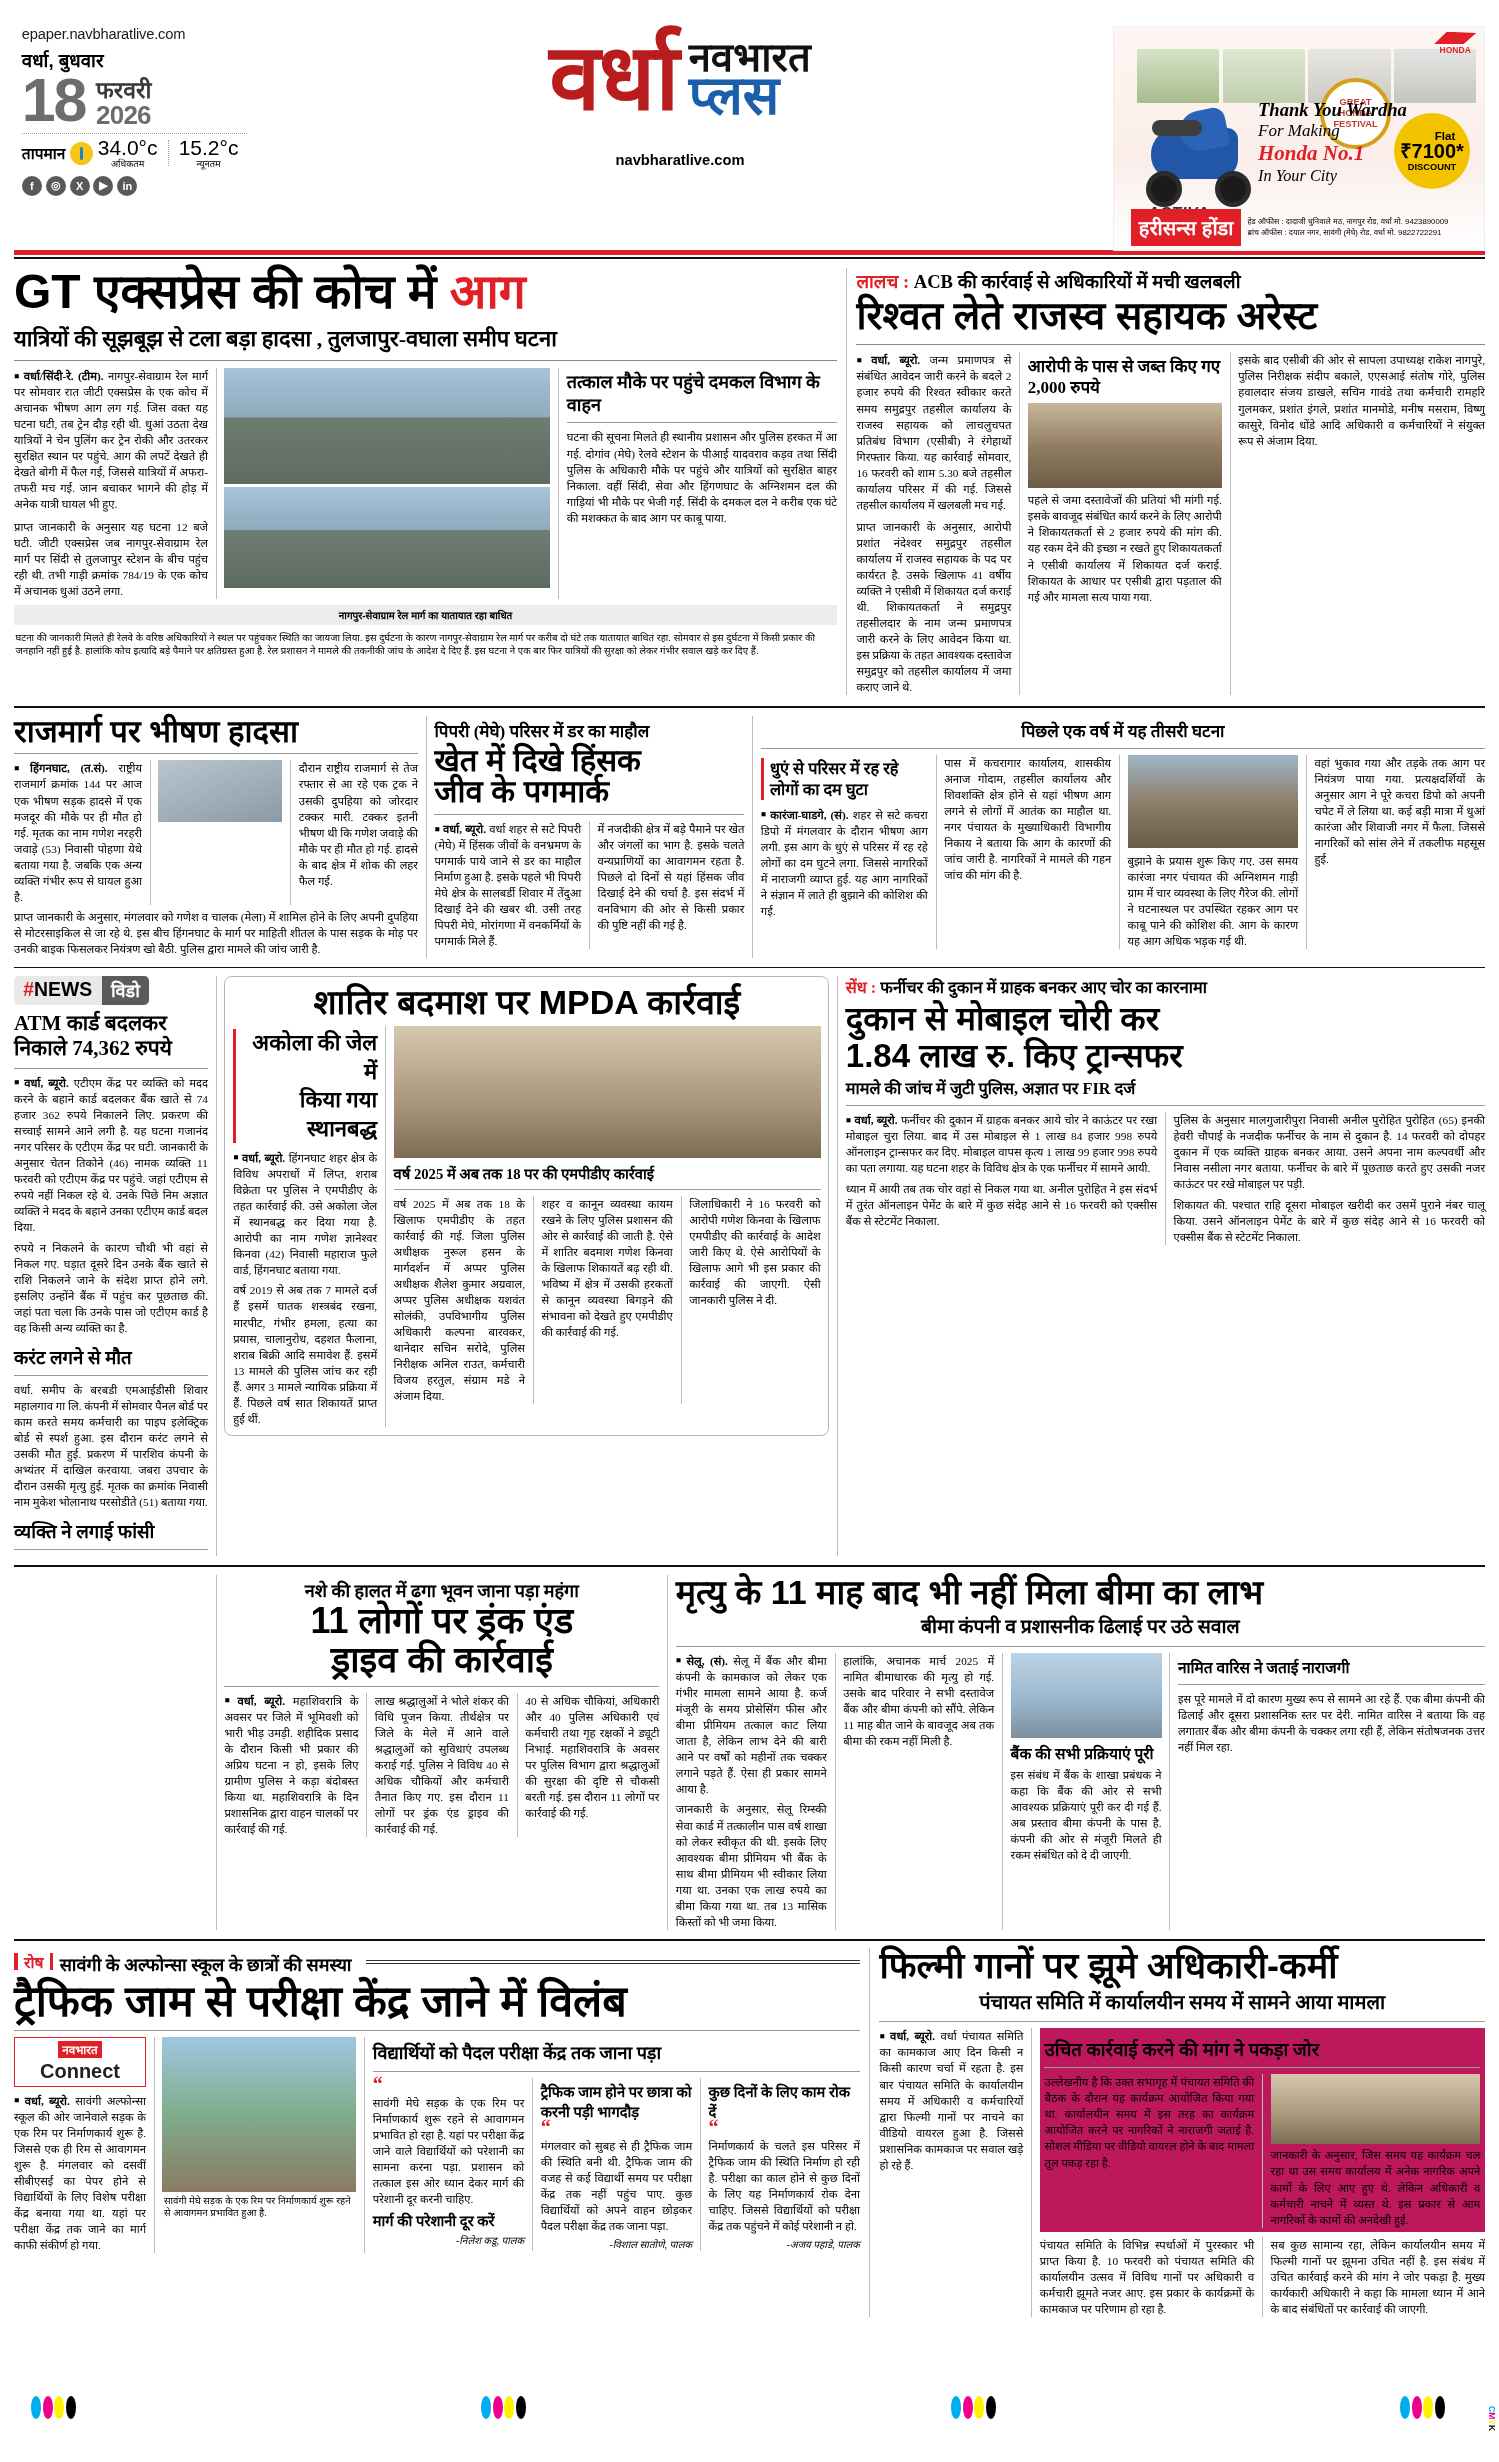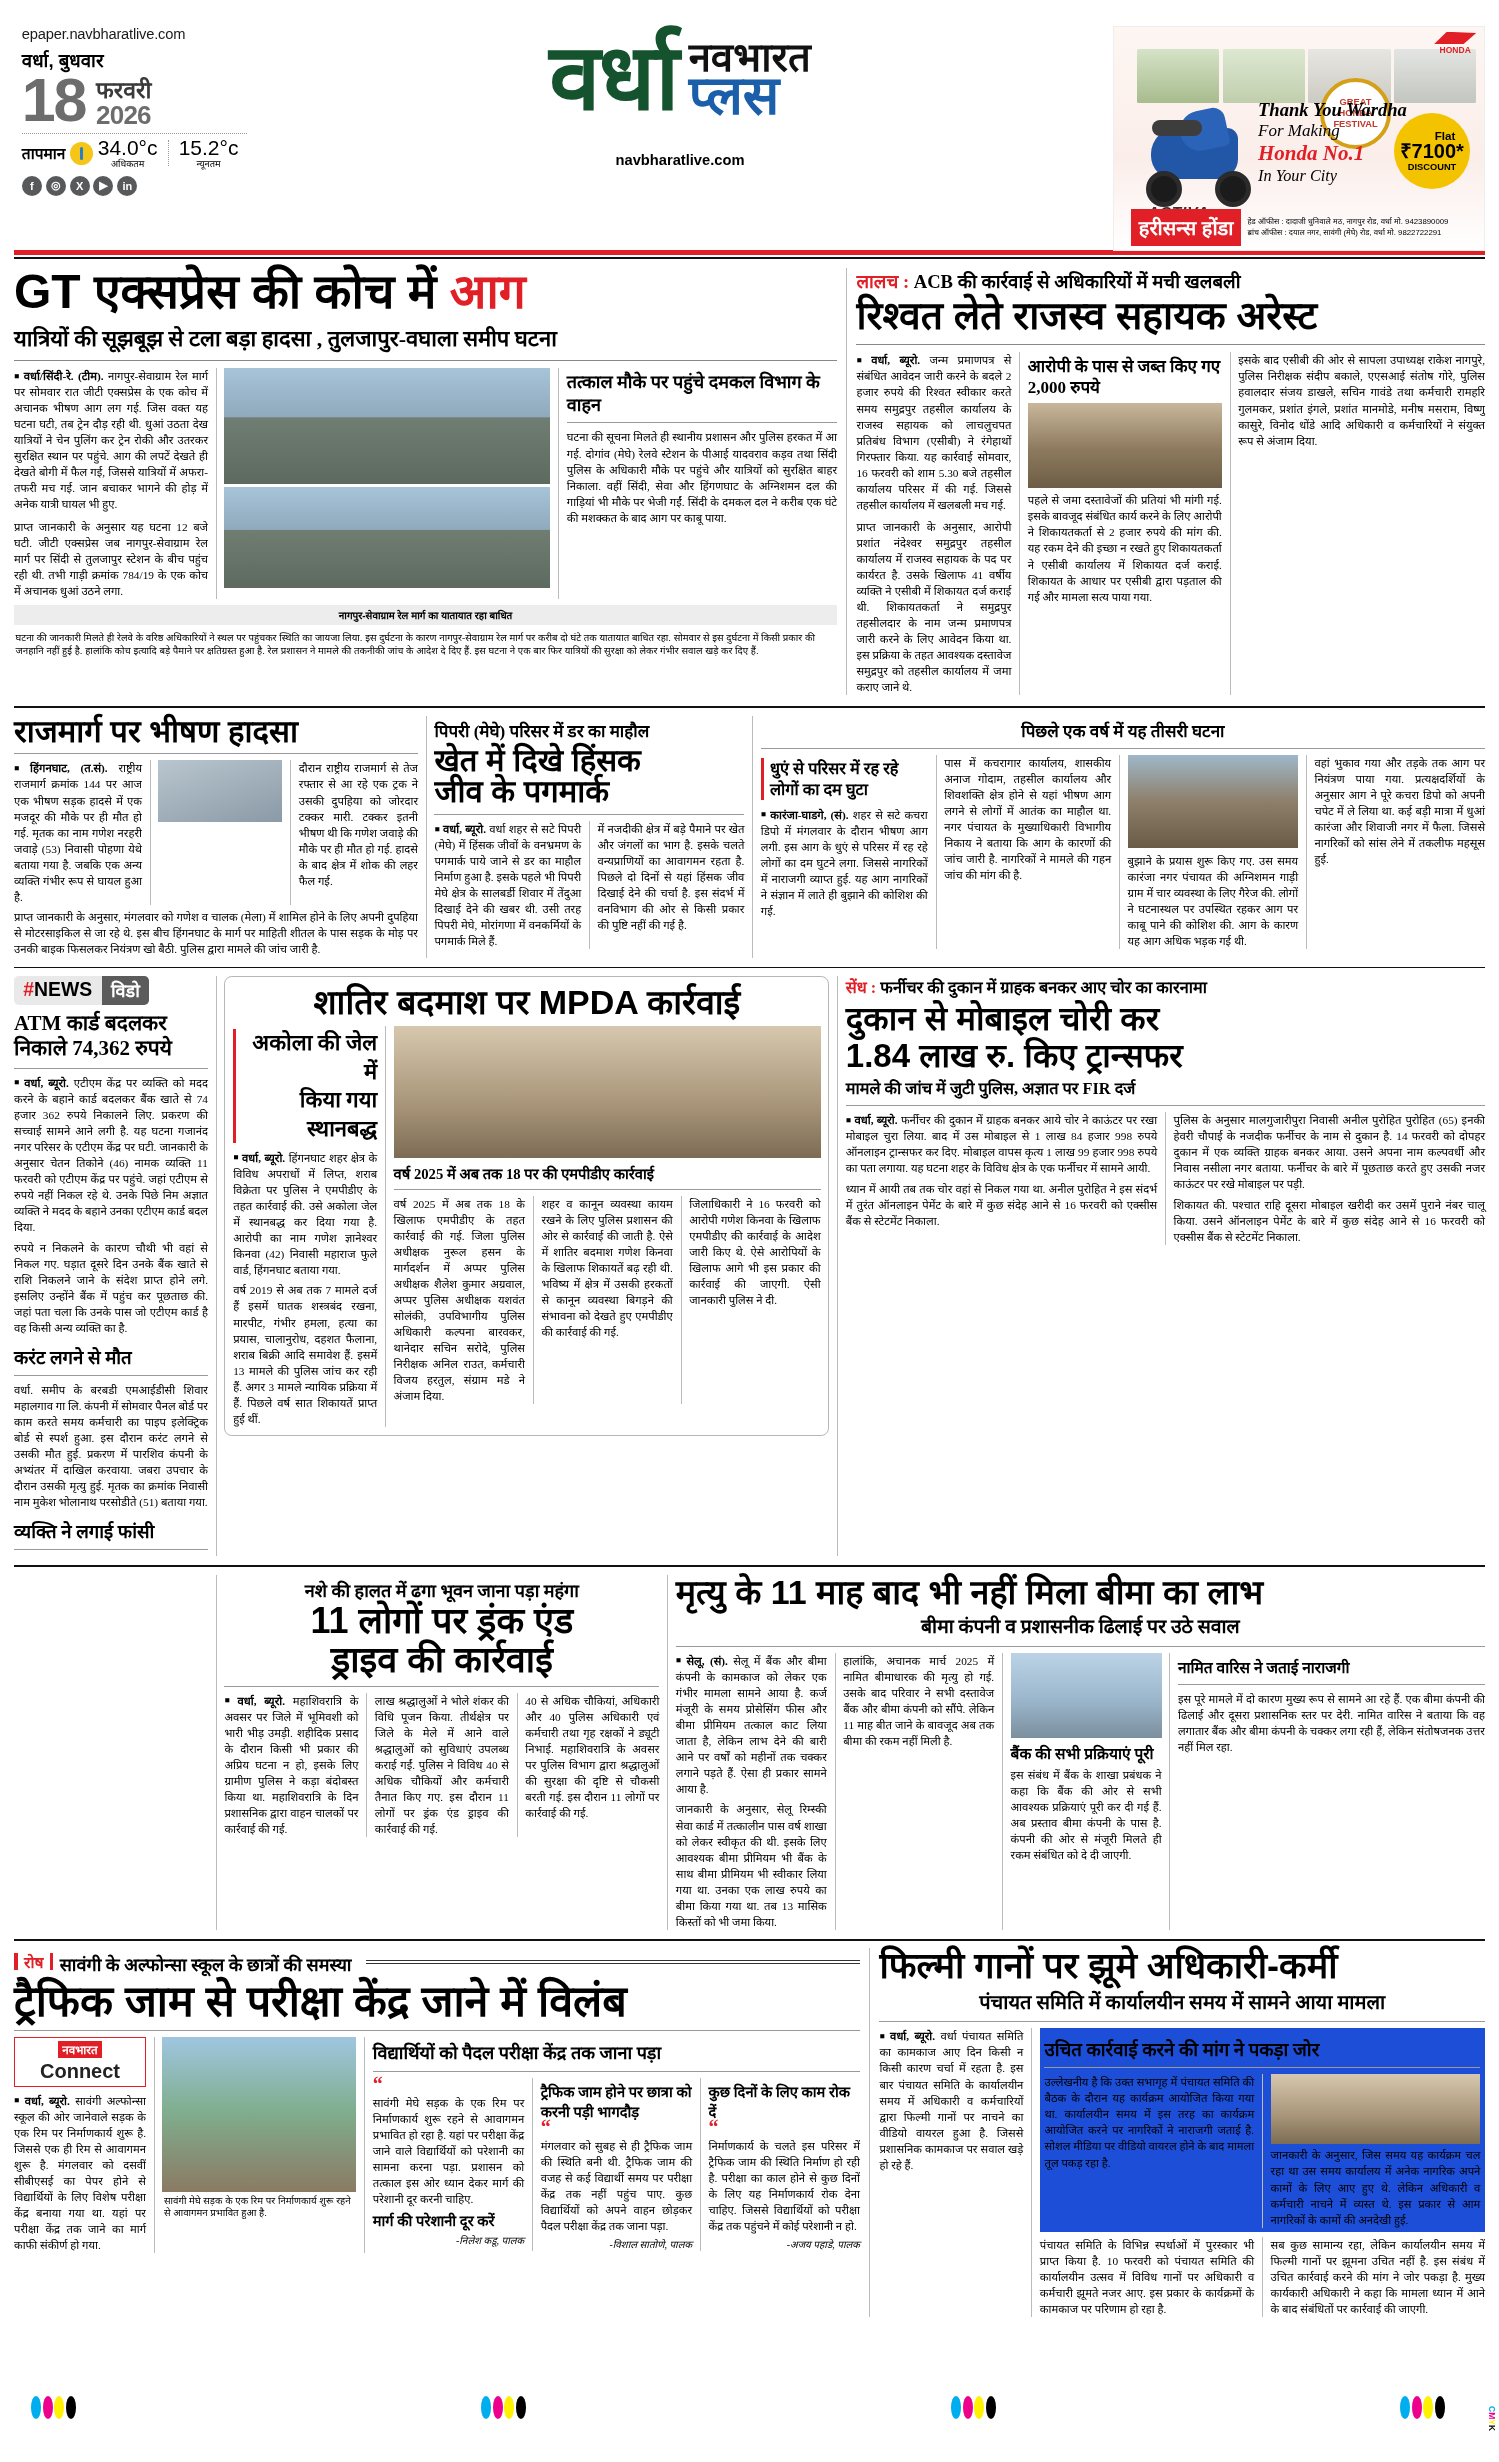--- a/index.html
+++ b/index.html
@@ -29,21 +29,21 @@
   .thermo { width:23px;height:23px;border-radius:50%;background:#f5c518;display:flex;align-items:center;justify-content:center;flex:0 0 23px; }
   .thermo i { display:block;width:3.9px;height:12.4px;background:#2a7fc1;border-radius:2.3px; }
   .temp-val { font-family:"Liberation Sans",sans-serif; font-size:21px; line-height:1; }
   .temp-sub { font-family:"Liberation Sans",sans-serif; font-size:9.3px; text-align:center; margin-top:-1.6px; }
   .temp-sep { width:0.8px;height:26px;border-left:1.6px dotted #999; margin:0 5.4px; }
   .social { display:flex; gap:3.9px; margin-top:6.2px; }
   .soc { width:20px;height:20px;border-radius:50%;background:#58595b;color:#fff;display:flex;align-items:center;justify-content:center;font-size:11px;font-family:"Liberation Sans",sans-serif;font-weight:bold; }
 
   .mh-center { flex:1; text-align:center; padding-top:7.8px; }
   .logo-wrap { display:inline-flex; align-items:flex-end; justify-content:center; }
-  .logo-main { font-family:"Liberation Sans",sans-serif; font-weight:bold; font-size:92px; color:#14532d; line-height:.95; letter-spacing:-1.6px; }
+  .logo-main { font-family:"Liberation Sans",sans-serif; font-weight:bold; font-size:92px; color:#b91c1c; line-height:.95; letter-spacing:-1.6px; }
   .logo-side { margin-left:11px; text-align:left; line-height:.95; }
   .logo-nb { font-family:"Liberation Sans",sans-serif; font-weight:bold; font-size:40px; color:#111; }
   .logo-plus { font-family:"Liberation Sans",sans-serif; font-weight:bold; font-size:54px; color:#1b5fab; margin-top:-6.2px; }
   .site-url { font-family:"Liberation Sans",sans-serif; font-weight:bold; font-size:14.7px; margin-top:31px; }
 
   .mh-right { width:372px; flex:0 0 372px; }
   .ad-honda { position:relative; width:372px; height:225px; background:linear-gradient(180deg,#fdf6f2 0%,#fbeeea 60%,#ffffff 100%); border:0.8px solid #eee; overflow:hidden; }
   .ad-skyline { position:absolute; top:22px; left:23px; right:7.8px; height:54px; display:flex; gap:3.1px; opacity:.85; }
   .ad-skyline div { flex:1; border-radius:1.6px; }
   .sk1{background:linear-gradient(180deg,#cfe0c0,#9ab37e);} .sk2{background:linear-gradient(180deg,#d8e6cc,#b7c9a3);}
@@ -595,21 +595,21 @@
       <div class="thinrule"></div>
       <div class="cols">
         <div style="width:144px;flex:0 0 144px;">
           <div class="body-txt">
             <span class="bullet"><b>वर्धा, ब्यूरो.</b></span>
             <span>वर्धा पंचायत समिति का कामकाज आए दिन किसी न किसी कारण चर्चा में रहता है. इस बार पंचायत समिति के कार्यालयीन समय में अधिकारी व कर्मचारियों द्वारा फिल्मी गानों पर नाचने का वीडियो वायरल हुआ है. जिससे प्रशासनिक कामकाज पर सवाल खड़े हो रहे हैं.</span>
           </div>
         </div>
         <div class="vsep"></div>
         <div style="flex:1;">
-          <div style="background:#1d4ed8;padding:4.7px;">
+          <div style="background:#be185d;padding:4.7px;">
             <div class="subhead" style="font-size:18.6px;">उचित कार्रवाई करने की मांग ने पकड़ा जोर</div>
             <div class="thinrule"></div>
             <div class="cols">
               <div style="flex:1;">
                   <div class="body-txt">उल्लेखनीय है कि उक्त सभागृह में पंचायत समिति की बैठक के दौरान यह कार्यक्रम आयोजित किया गया था. कार्यालयीन समय में इस तरह का कार्यक्रम आयोजित करने पर नागरिकों ने नाराजगी जताई है. सोशल मीडिया पर वीडियो वायरल होने के बाद मामला तूल पकड़ रहा है.</div>
                 </div>
               <div class="vsep"></div>
               <div style="flex:1;">
                 <div class="photo office" style="width:100%;height:70px;"></div>
                 <div class="body-txt" style="margin-top:3.1px;">जानकारी के अनुसार, जिस समय यह कार्यक्रम चल रहा था उस समय कार्यालय में अनेक नागरिक अपने कामों के लिए आए हुए थे. लेकिन अधिकारी व कर्मचारी नाचने में व्यस्त थे. इस प्रकार से आम नागरिकों के कामों की अनदेखी हुई.</div>

